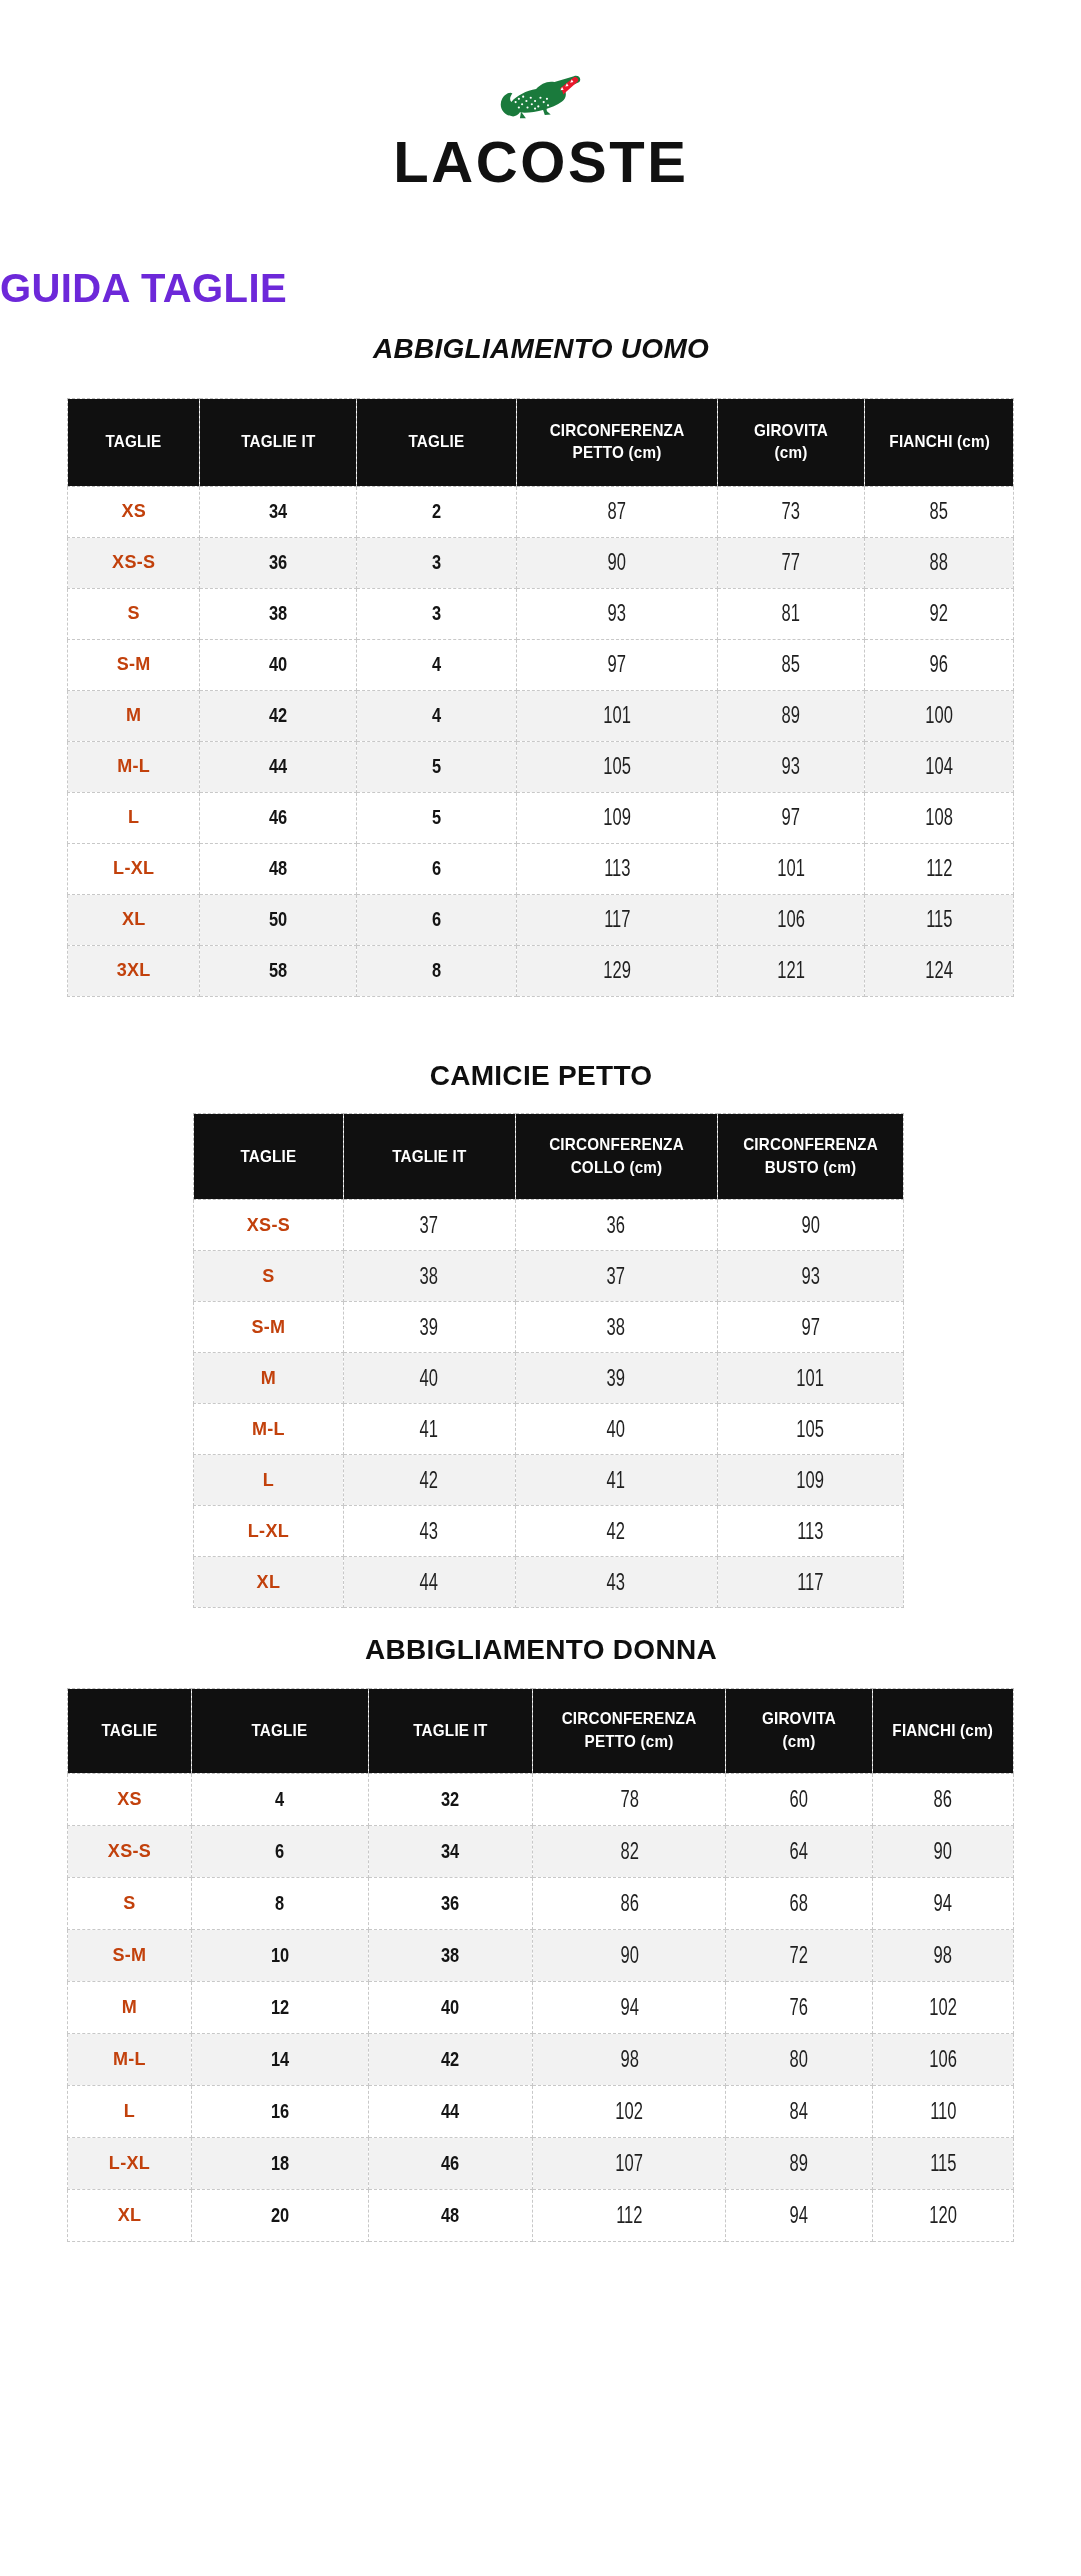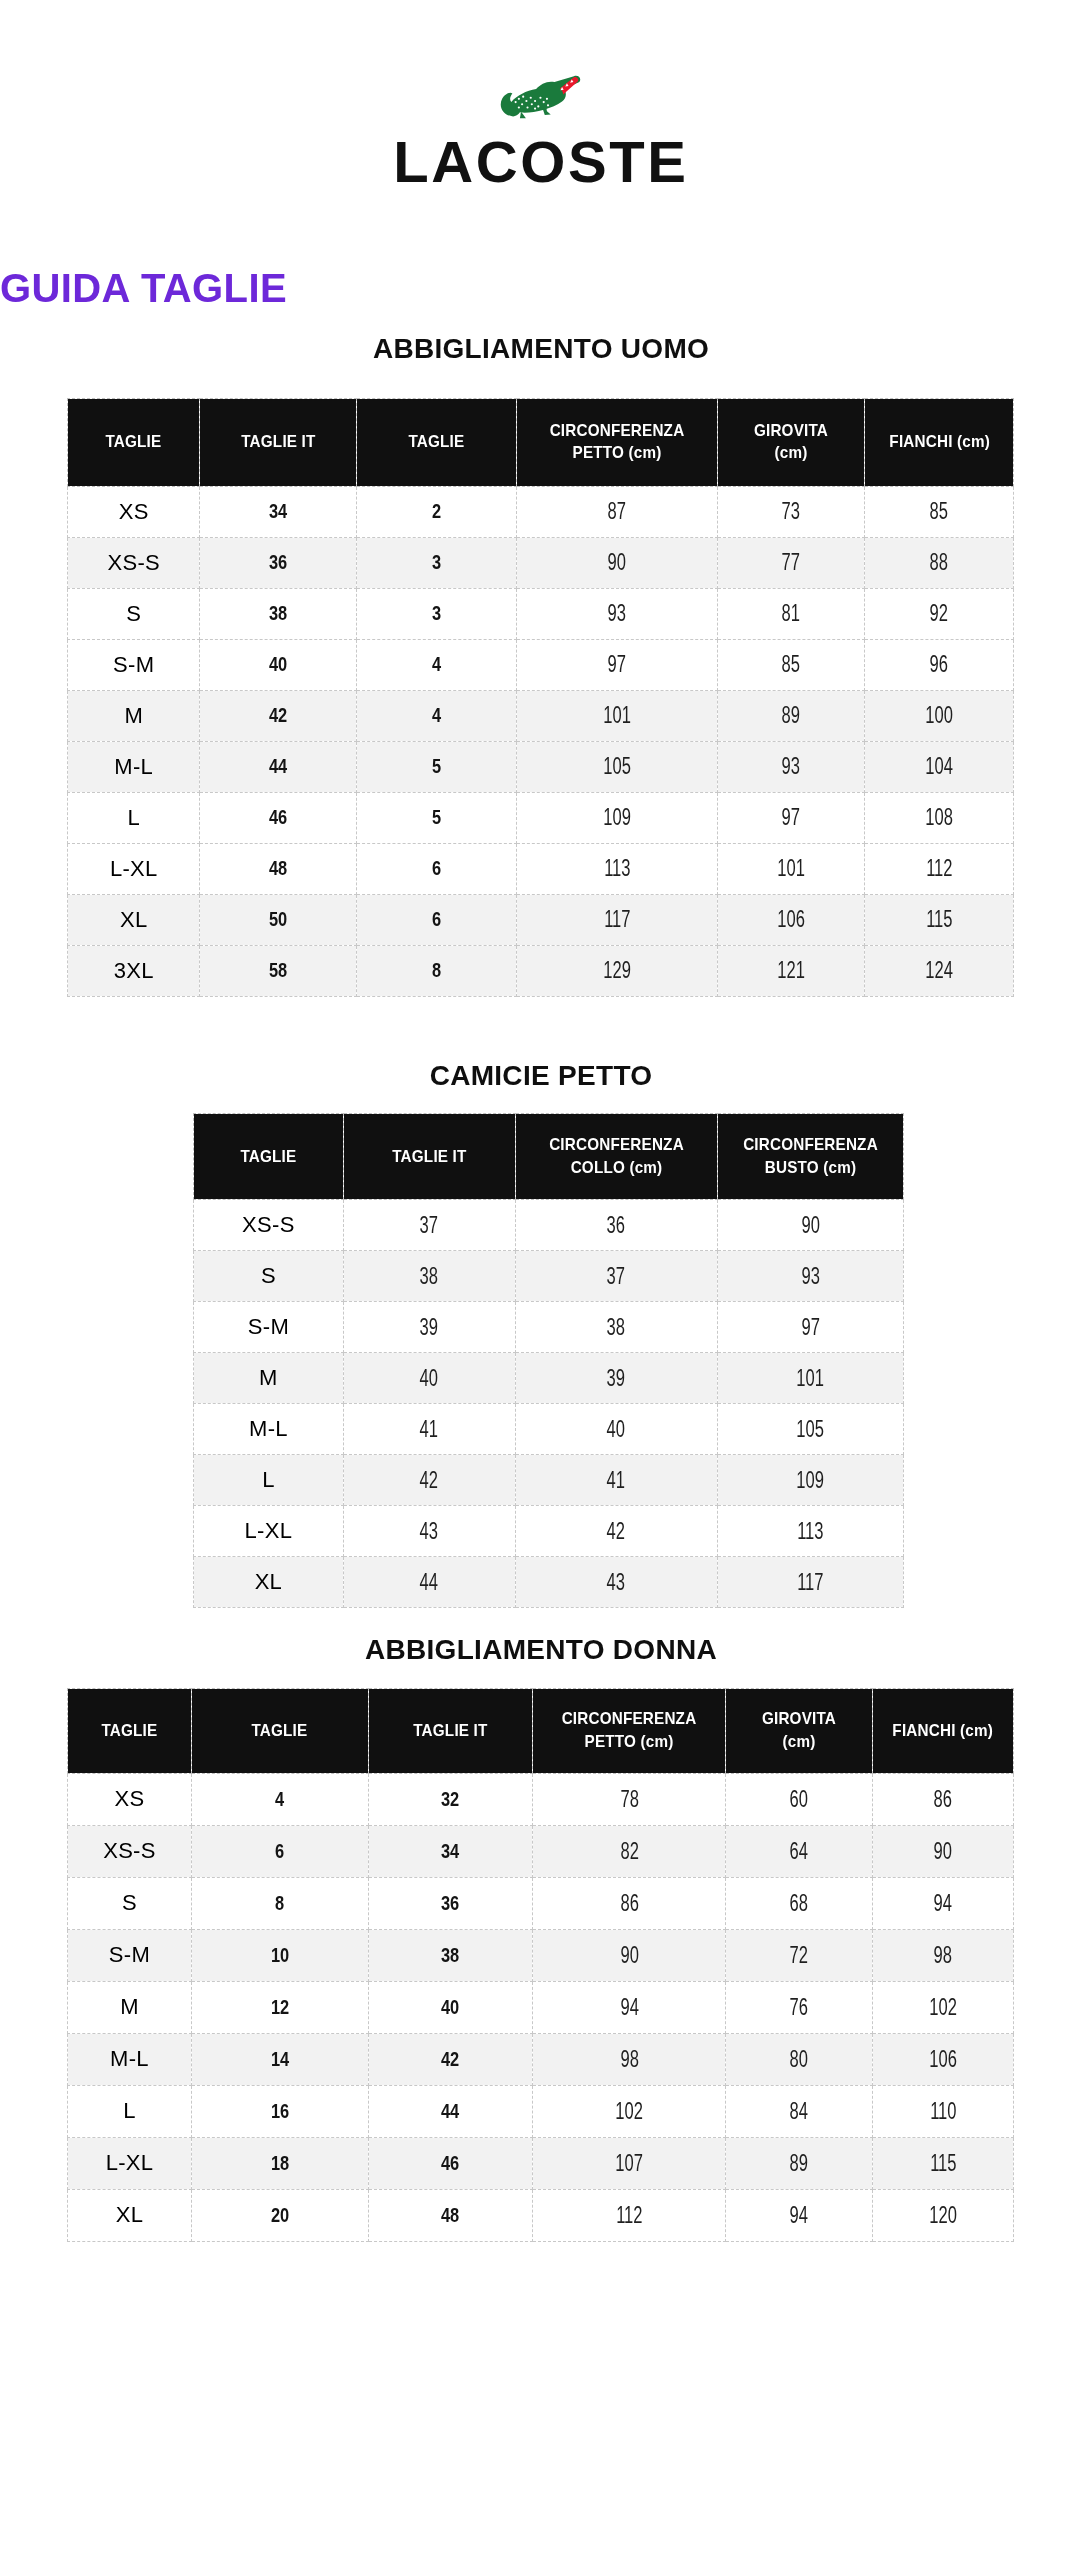--- a/index.html
+++ b/index.html
@@ -12,21 +12,21 @@
   
   .logo-block{padding-top:74px;text-align:center;}
   .croc{display:block;margin:0 auto;}
   .wordmark{
     margin-top:5.2px;font-size:58px;line-height:1;font-weight:700;
     letter-spacing:2.6px;color:#111111;
   }
   
   .page-title{margin-top:77px;font-size:40px;line-height:1;font-weight:700;color:#6d28d9;letter-spacing:0.4px;}
   .section-title{font-size:28px;line-height:1;font-weight:700;color:#0f0f0f;letter-spacing:0.3px;text-align:center;}
-  .st-1{margin-top:14px;}
+  .st-1{margin-top:14px;font-style:italic;}
   .st-2{margin-top:65px;}
   .st-3{margin-top:28px;}
   
   table.t{border-collapse:collapse;table-layout:fixed;}
   .t1,.t3{width:947px;margin-left:67px;}
   .t1{margin-top:35px;}
   .t2{width:711px;margin-left:193px;margin-top:21px;}
   .t3{margin-top:23.6px;}
   .t th,.t td{
     border:0.9px dashed #c8c8c8;
@@ -46,21 +46,21 @@
   .t thead th span{
     display:inline-block;font-weight:700;font-size:16.6px;line-height:1.35;
     letter-spacing:0.2px;transform:scaleX(.92);transform-origin:center;
   }
   
   .t1 th:nth-child(4) span,.t3 th:nth-child(4) span{max-width:148px;}
   .t1 th:nth-child(5) span,.t3 th:nth-child(5) span{max-width:96px;}
   .t2 th:nth-child(3) span,.t2 th:nth-child(4) span{max-width:159px;}
   
   .cv{display:inline-block;}
-  .c-lbl .cv{font-weight:400;font-size:22px;color:#000000;letter-spacing:0.3px;}
+  .c-lbl .cv{font-weight:700;font-size:18px;color:#c2410c;letter-spacing:0.3px;}
   .c-bold .cv{font-weight:700;font-size:20px;color:#141414;transform:scaleX(.82);transform-origin:center;}
   .c-num .cv{font-weight:400;font-size:23px;color:#1f1f1f;transform:scaleX(.72);transform-origin:center;}
   
   .t2 tbody tr:nth-child(even),.t3 tbody tr:nth-child(even){background:#f2f2f2;}
   .t1 tbody tr:nth-child(2),.t1 tbody tr:nth-child(5),.t1 tbody tr:nth-child(6),
   .t1 tbody tr:nth-child(9),.t1 tbody tr:nth-child(10),.t1 tbody tr:nth-child(12){background:#f2f2f2;}
 </style>
 </head>
 <body>
 

